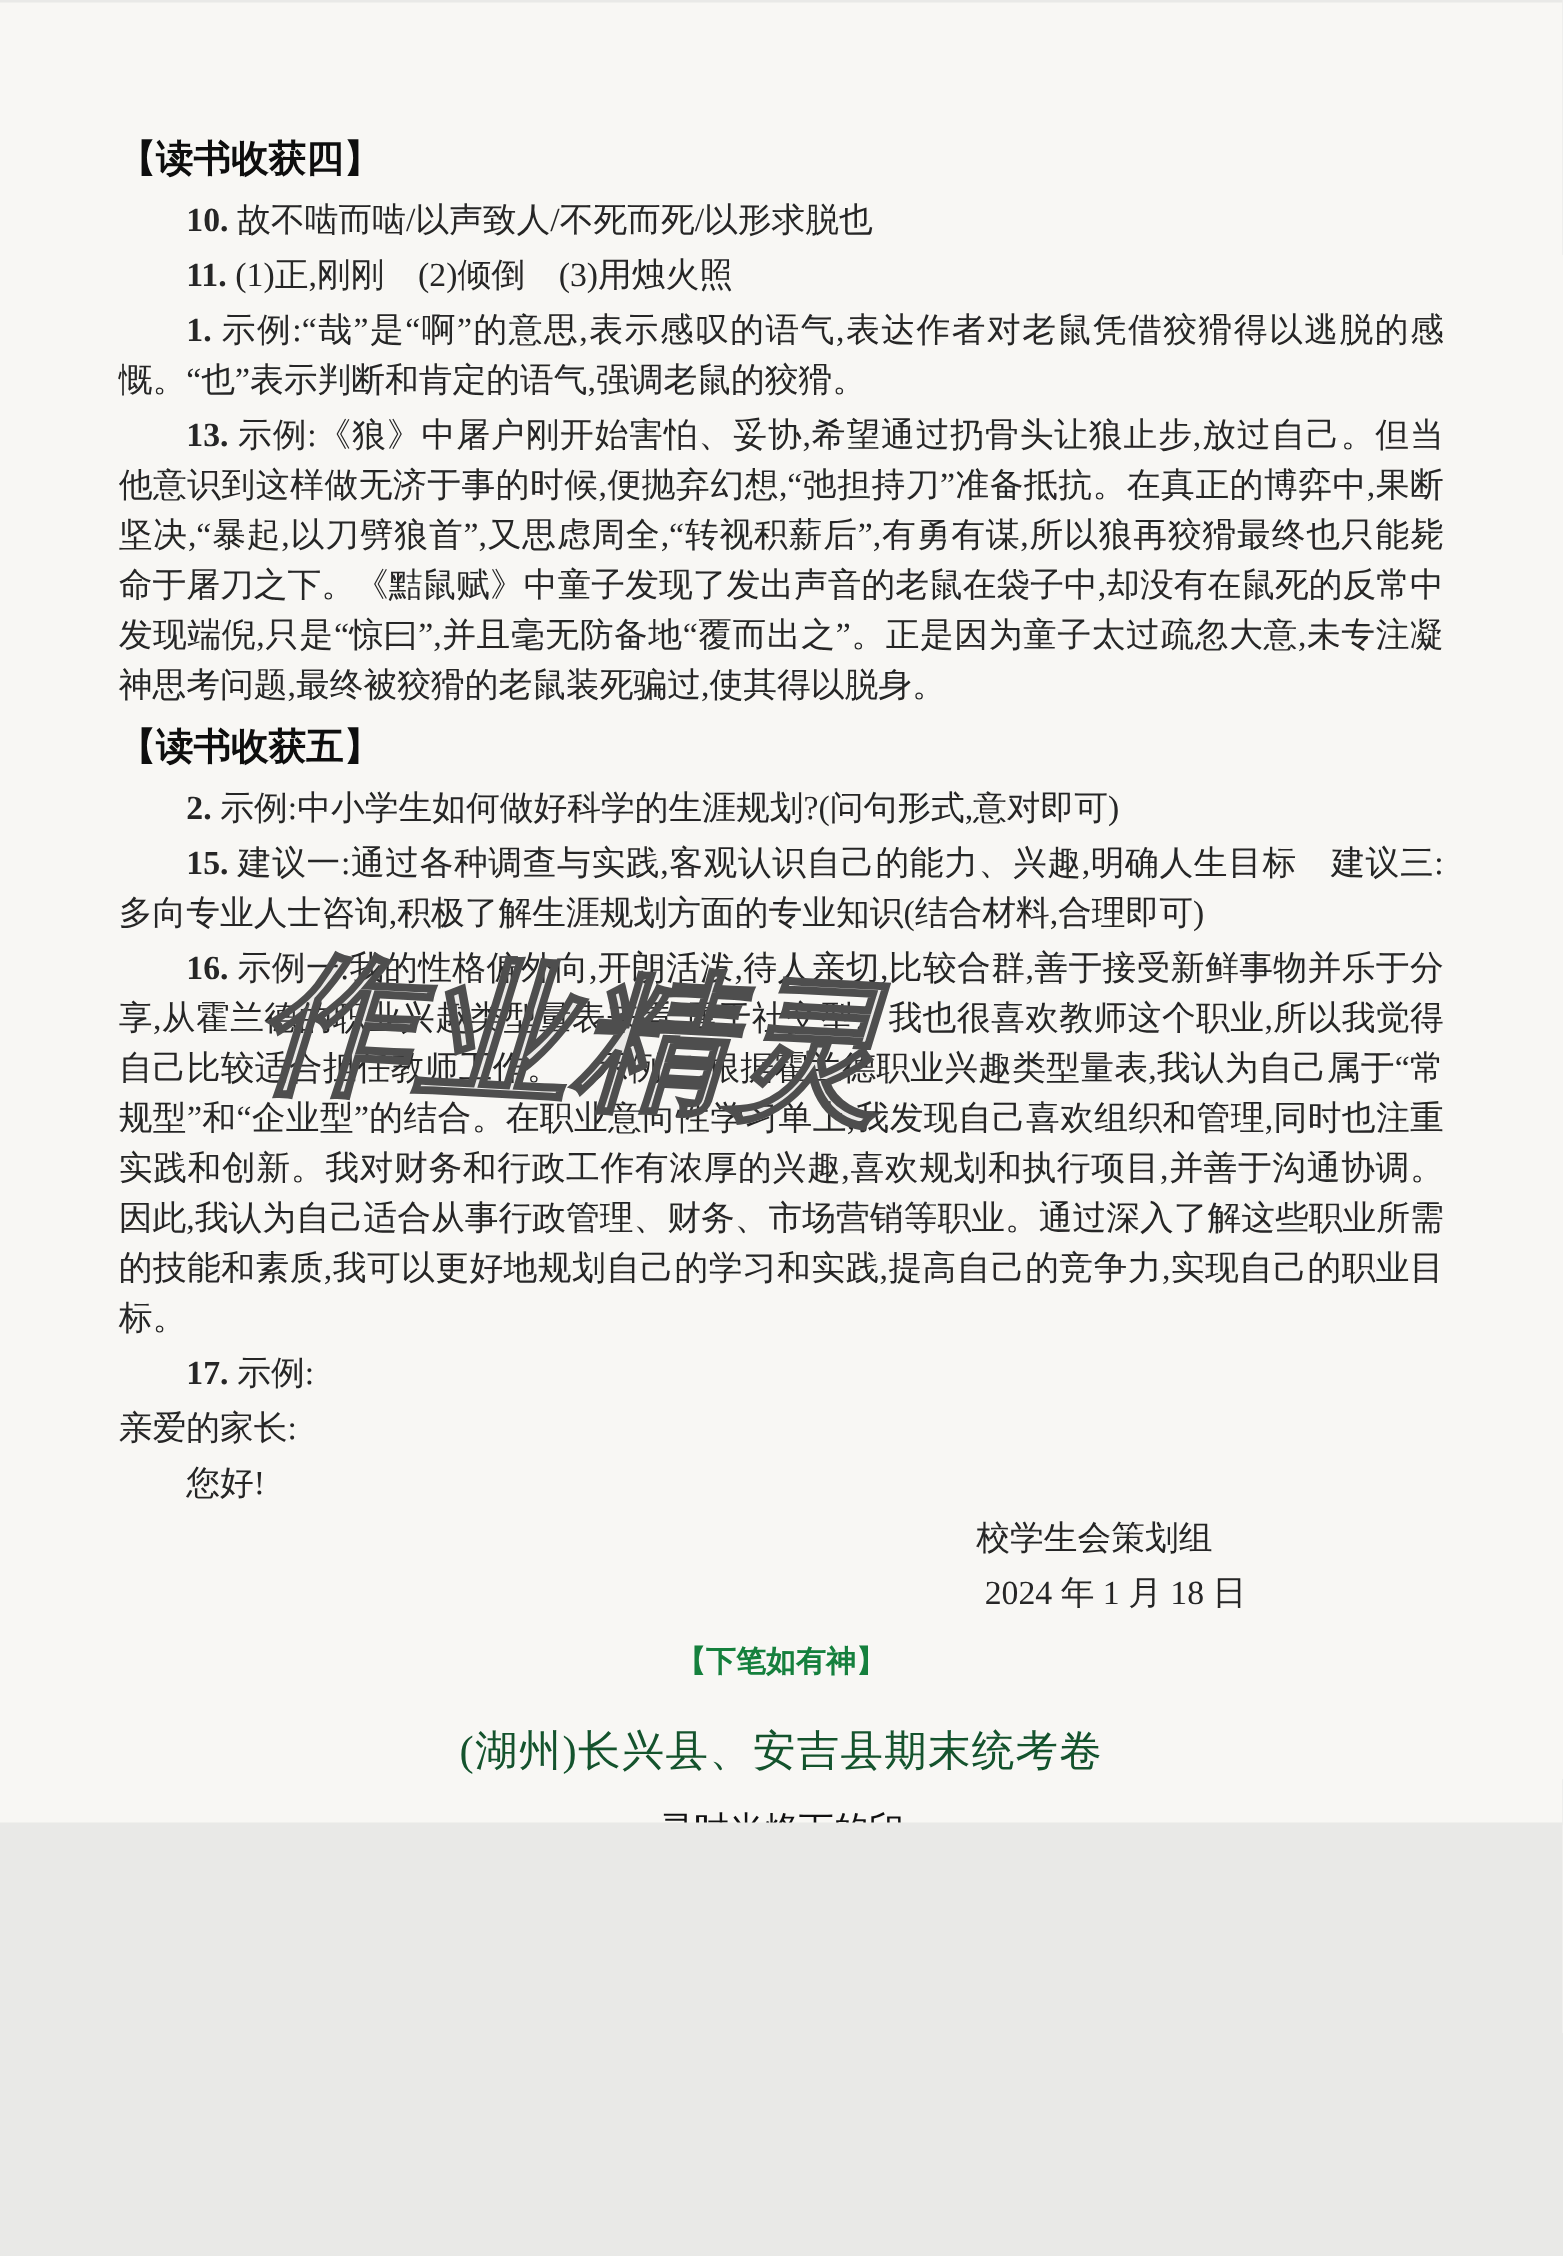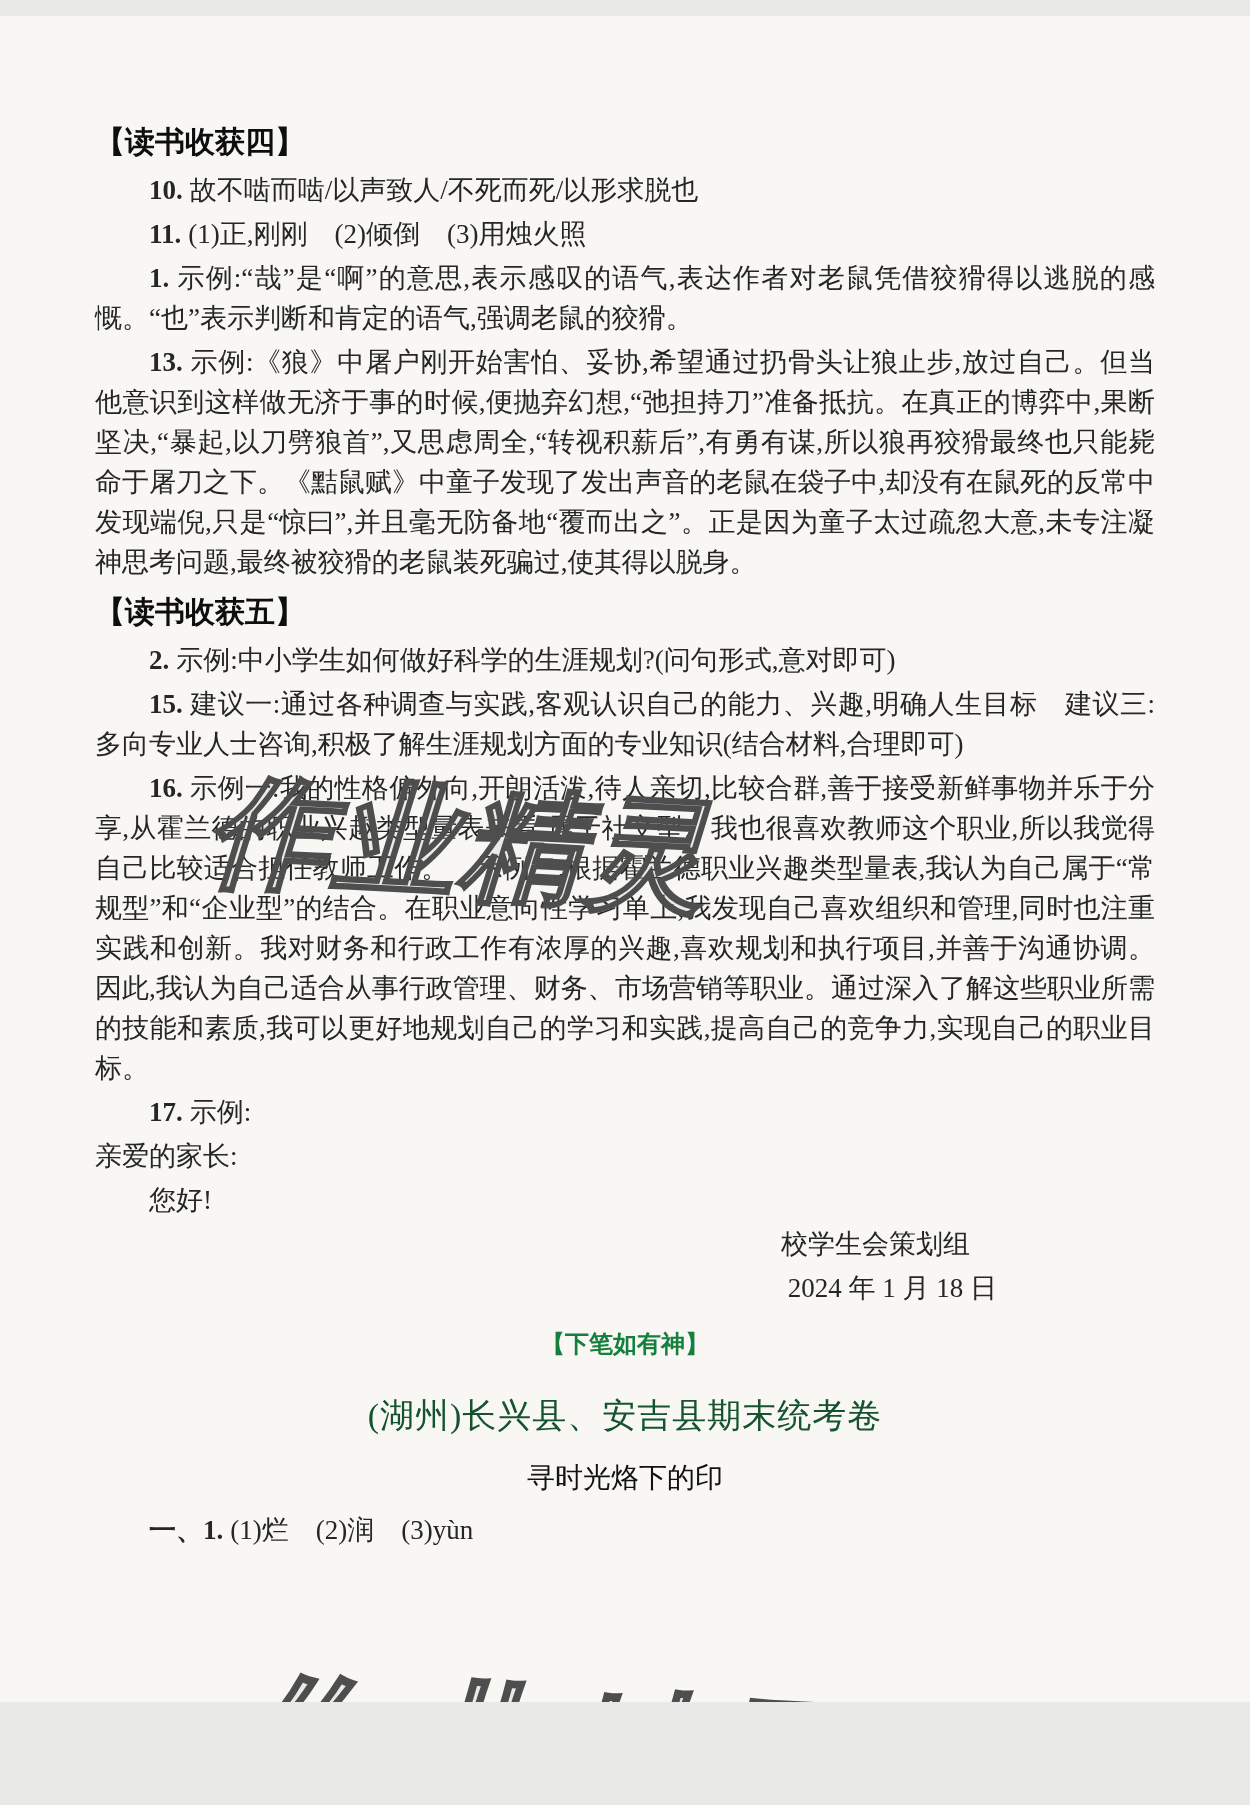--- a/index.html
+++ b/index.html
@@ -1,17 +1,17 @@
 <!DOCTYPE html>
 <html><head>
 <meta charset="utf-8">
 <style>
   html,body{margin:0;padding:0;background:#e9e9e7;}
   .page{
-    position:relative;width:1250px;height:1686px;margin:16px auto;
+    position:relative;width:1250px;height:1456px;margin:2px auto;
     background:#f8f7f4;overflow:hidden;color:#262626;
     font-family:"Liberation Serif","DejaVu Serif",serif;
   }
   .content{
     position:absolute;left:95px;top:96px;width:1060px;
     font-size:27px;line-height:40px;text-align:justify;
   }
   .sec-hdr{
     font-family:"Liberation Sans","DejaVu Sans",sans-serif;
     font-size:30px;font-weight:bold;color:#0e0e0e;

